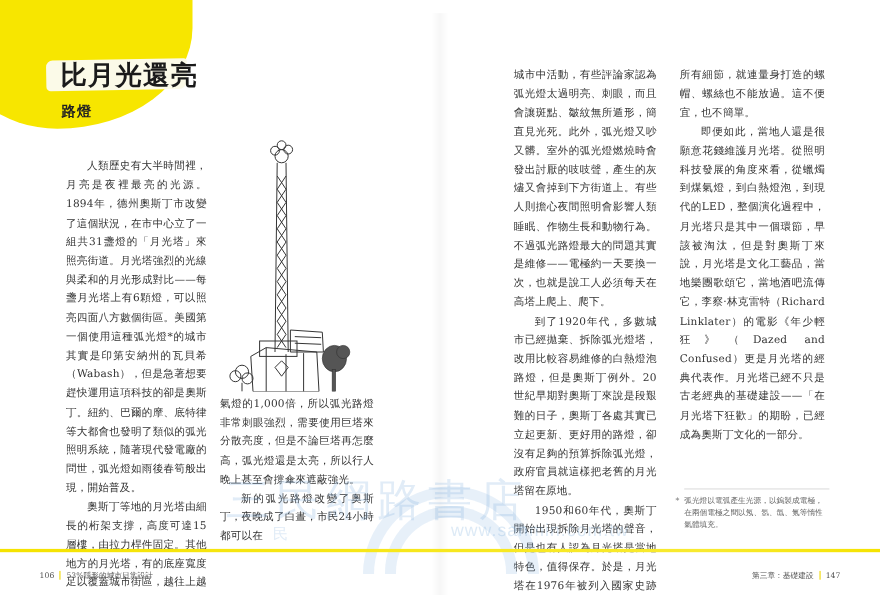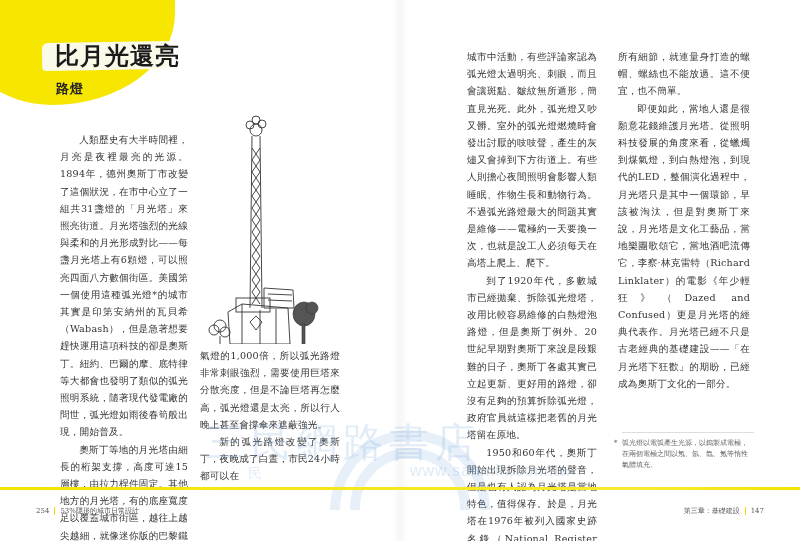--- a/index.html
+++ b/index.html
@@ -2,21 +2,21 @@
 <html><head>
 <meta charset="utf-8">
 <style>
   html, body { margin:0; padding:0; }
   body {
     width:800px; height:541px; position:relative; overflow:hidden;
     background:#ffffff;
     font-family: "DejaVu Serif", "Liberation Serif", serif;
     color:#2a2a2a;
   }
-  .spread { position:absolute; left:0; top:0; width:800px; height:443px; }
+  .spread { position:absolute; left:0; top:12px; width:800px; height:443px; }
   .page-left { position:absolute; left:0; top:0; width:400px; height:541px; background:#ffffff; }
   .page-right { position:absolute; left:400px; top:0; width:400px; height:541px; background:#ffffff; }
   .gutter { position:absolute; left:392px; top:0; width:16px; height:541px;
     background:linear-gradient(to right, rgba(0,0,0,0) 0%, rgba(0,0,0,0.035) 50%, rgba(0,0,0,0) 100%); }
 
   
   .blob { position:absolute; left:-40px; top:-70px; width:215px; height:175px;
     background:#f7e600; border-radius:0 0 60% 45% / 0 0 55% 45%; }
   .title-band { position:absolute; left:42px; top:42px; width:128px; height:28px;
     background:#fbfae8; border-radius:6px 3px 8px 4px; transform:rotate(-1deg); }
@@ -106,21 +106,21 @@
         <rect x="104" y="216" width="3" height="20"></rect>
       </g>
     </svg>
 
     <div class="col col-b">
       <p class="noindent">氣燈的1,000倍，所以弧光路燈非常刺眼強烈，需要使用巨塔來分散亮度，但是不論巨塔再怎麼高，弧光燈還是太亮，所以行人晚上甚至會撐傘來遮蔽強光。</p>
       <p>新的弧光路燈改變了奧斯丁，夜晚成了白晝，市民24小時都可以在</p>
     </div>
 
     <div class="folio folio-left">
-      <span>254</span><span class="bar"></span><span>53%隱形的城市日常設計</span>
+      <span>106</span><span class="bar"></span><span>53%隱形的城市日常設計</span>
     </div>
   </div>
 
   <div class="page-right"></div>
   <div class="gutter"></div>
 
   <div class="col col-c">
     <p class="noindent">城市中活動，有些評論家認為弧光燈太過明亮、刺眼，而且會讓斑點、皺紋無所遁形，簡直見光死。此外，弧光燈又吵又髒。室外的弧光燈燃燒時會發出討厭的吱吱聲，產生的灰燼又會掉到下方街道上。有些人則擔心夜間照明會影響人類睡眠、作物生長和動物行為。不過弧光路燈最大的問題其實是維修——電極約一天要換一次，也就是說工人必須每天在高塔上爬上、爬下。</p>
     <p>到了1920年代，多數城市已經拋棄、拆除弧光燈塔，改用比較容易維修的白熱燈泡路燈，但是奧斯丁例外。20世紀早期對奧斯丁來說是段艱難的日子，奧斯丁各處其實已立起更新、更好用的路燈，卻沒有足夠的預算拆除弧光燈，政府官員就這樣把老舊的月光塔留在原地。</p>
     <p>1950和60年代，奧斯丁開始出現拆除月光塔的聲音，但是也有人認為月光塔是當地特色，值得保存。於是，月光塔在1976年被列入國家史跡名錄（National Register of Historic Places），月光塔的名聲和麻煩也一同保留了下來。為了遵循古法維護奧斯丁留下的十幾座月光塔，必須根據歷史來修復</p>

